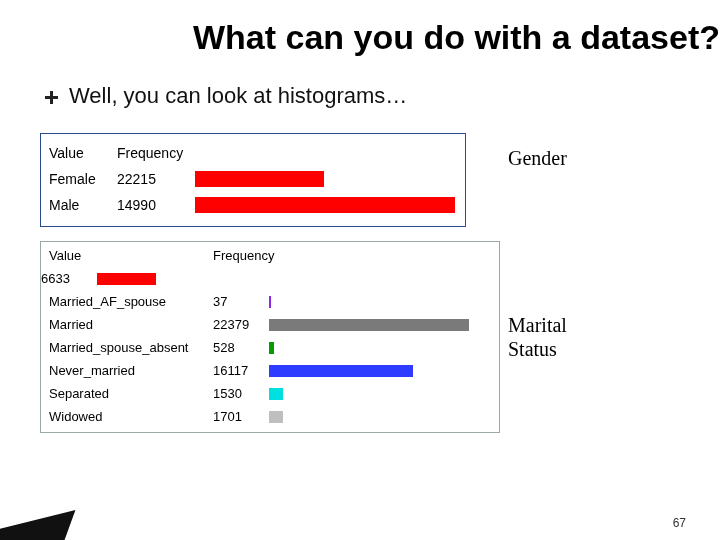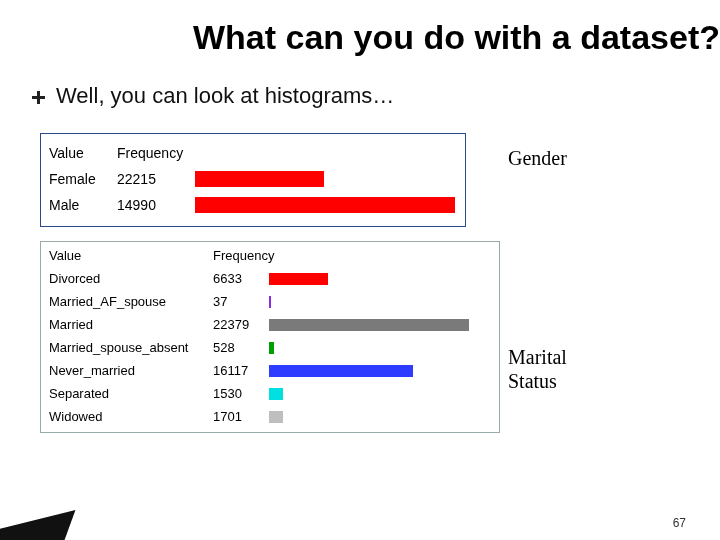--- a/index.html
+++ b/index.html
@@ -16,20 +16,21 @@
     font-weight: bold;
     font-size: 34px;
     color: #000;
     padding: 18px 0 0 24px;
     text-align: right;
   }
   .subtitle-row {
     display: flex;
     align-items: center;
     padding: 26px 0 0 32px;
+    margin-left: 13px;
   }
   .bullet {
     width: 14px;
     height: 14px;
     position: relative;
     margin-right: 10px;
     margin-top: 4px;
   }
   .bullet::before, .bullet::after {
     content: "";
@@ -81,21 +82,20 @@
   .m-col2 { width: 56px; }
   .m-bar-cell { width: 210px; }
   .m-bar { height: 12px; }
   .marital-label {
     position: absolute;
     left: 468px;
     top: 180px;
     font-family: "Times New Roman", serif;
     font-size: 20px;
     line-height: 1.2;
-    margin-top: 32px;
   }
   .page-num {
     position: absolute;
     right: 34px;
     bottom: 10px;
     font-size: 12px;
     color: #333;
     font-family: Arial, sans-serif;
   }
   .accent-wedge {
@@ -153,21 +153,20 @@
     </div>
 
   <div class="marital-box">
     <div class="m-row">
       <div class="m-col1">Value</div>
       <div class="m-col2">Frequency</div>
       <div class="m-bar-cell"></div>
     </div>
     <div id="marital-rows">
         <div class="m-row">
-          <div class="m-col1">Divorced</div>
           <div class="m-col2">6633</div>
           <div class="m-bar-cell">
             <div class="m-bar" style="width:59px;background:#ff0000"></div>
           </div>
         </div>
         <div class="m-row">
           <div class="m-col1">Married_AF_spouse</div>
           <div class="m-col2">37</div>
           <div class="m-bar-cell">
             <div class="m-bar" style="width:2px;background:#8a2be2"></div>

